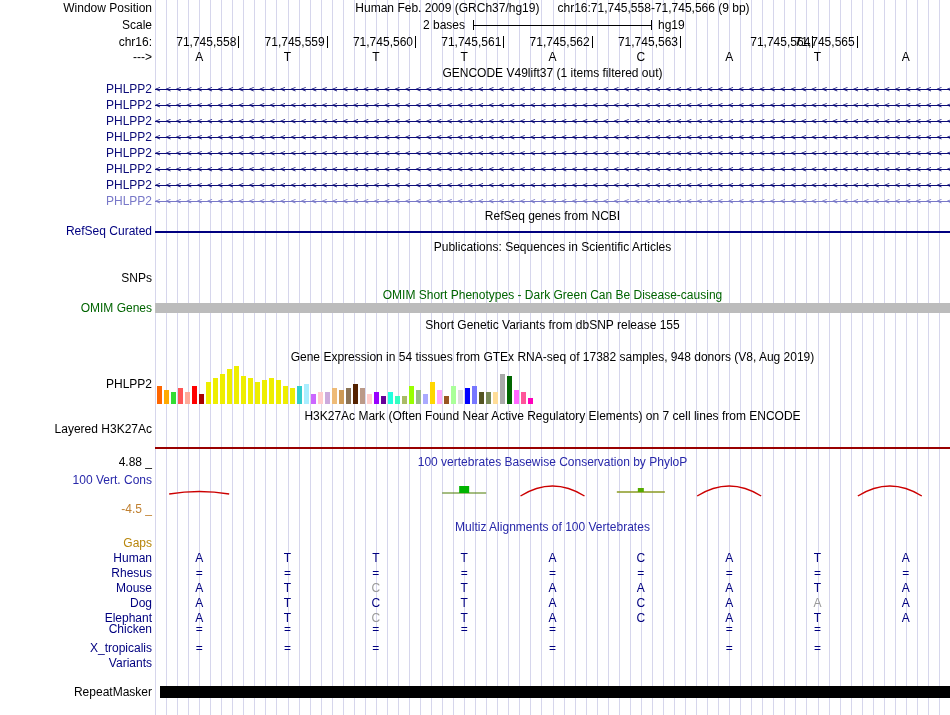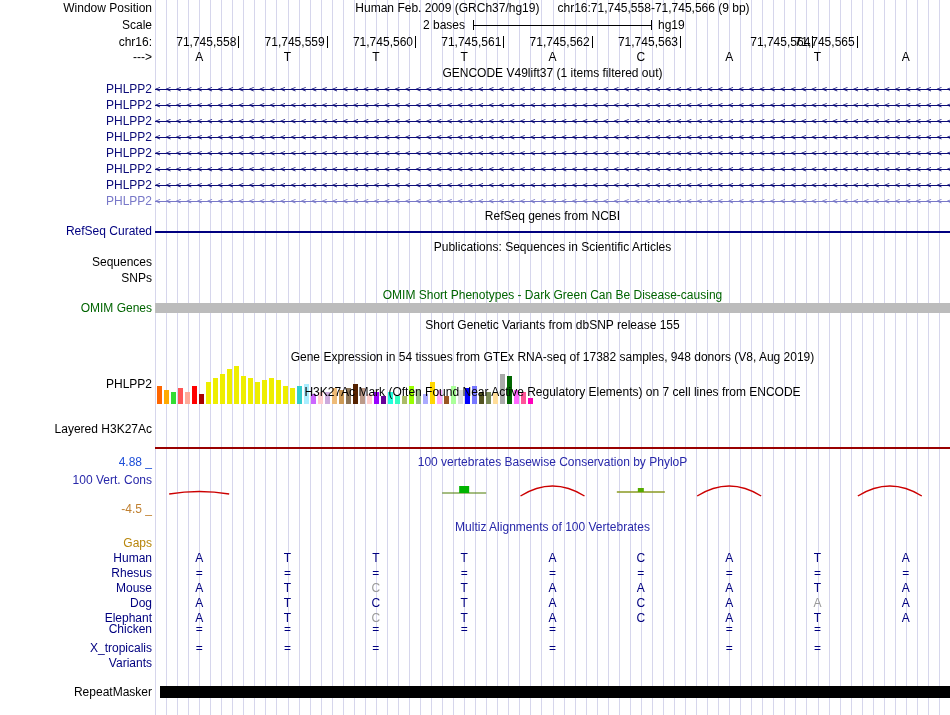--- a/index.html
+++ b/index.html
@@ -154,23 +154,20 @@
     </div>
   <div class="row" style="top:224px">
     <div class="lbl" style="color:#000080">RefSeq Curated</div>
     <div class="track">
         <div class="hline" style="top:7px;height:2px;background:#000080"></div>
       </div>
   </div>
 
   <div class="row" style="top:240px;height:14px">
       <div class="track ctr">Publications: Sequences in Scientific Articles</div>
-    </div>
-  <div class="row" style="top:255px">
-      <div class="lbl">Sequences</div>
     </div>
   <div class="row" style="top:271px">
       <div class="lbl">SNPs</div>
     </div>
 
   <div class="row" style="top:288px;height:14px">
       <div class="track ctr" style="color:#006400">OMIM Short Phenotypes - Dark Green Can Be Disease-causing</div>
     </div>
   <div class="row" style="top:301px">
     <div class="lbl" style="color:#006400">OMIM Genes</div>
@@ -239,34 +236,34 @@
         <div class="gtexbar" style="left: 331px; height: 12px; background: rgb(119, 136, 85);"></div>
         <div class="gtexbar" style="left: 338px; height: 12px; background: rgb(255, 221, 153);"></div>
         <div class="gtexbar" style="left: 345px; height: 30px; background: rgb(170, 170, 170);"></div>
         <div class="gtexbar" style="left: 352px; height: 28px; background: rgb(0, 102, 0);"></div>
         <div class="gtexbar" style="left: 359px; height: 14px; background: rgb(255, 102, 255);"></div>
         <div class="gtexbar" style="left: 366px; height: 12px; background: rgb(255, 85, 153);"></div>
         <div class="gtexbar" style="left: 373px; height: 6px; background: rgb(255, 0, 187);"></div>
       </div>
   </div>
 
-  <div class="row" style="top:385px;height:14px">
+  <div class="row" style="top:409px;height:14px">
       <div class="track ctr">H3K27Ac Mark (Often Found Near Active Regulatory Elements) on 7 cell lines from ENCODE</div>
     </div>
   <div class="row" style="top:422px">
       <div class="lbl">Layered H3K27Ac</div>
     </div>
   <div class="row" style="top:446px;height:4px">
       <div class="track">
         <div class="hline" style="top:1px;height:2px;background:#990000"></div>
       </div>
     </div>
 
   <div class="row" style="top:455px">
-    <div class="lbl" style="color:#1d4ed8">4.88 _</div>
+    <div class="lbl" style="color:#000000">4.88 _</div>
     <div class="track ctr" style="color:#2828aa">100 vertebrates Basewise Conservation by PhyloP</div>
   </div>
   <div class="row" style="top:469px;height:42px">
     <div class="lbl" style="color:#2828aa;line-height:22px">100 Vert. Cons</div>
     <div class="track">
         <svg id="phylop-svg" width="795" height="42" viewBox="0 0 795 42">
           <path d="M 14.166666666666664 25 Q 44.166666666666664 20 74.16666666666666 25" stroke="#cc0000" fill="none" stroke-width="1.3"></path>
           <line x1="287.16666666666663" y1="24" x2="331.16666666666663" y2="24" stroke="#4a7a00" stroke-width="1"></line>
           <rect x="304.16666666666663" y="17" width="10" height="7" fill="#00b400"></rect>
           <path d="M 365.5 27 Q 397.5 7 429.5 27" stroke="#cc0000" fill="none" stroke-width="1.4"></path>

